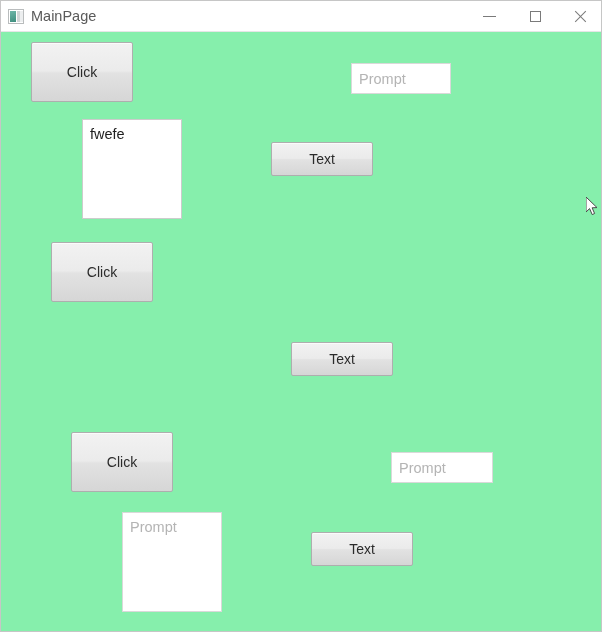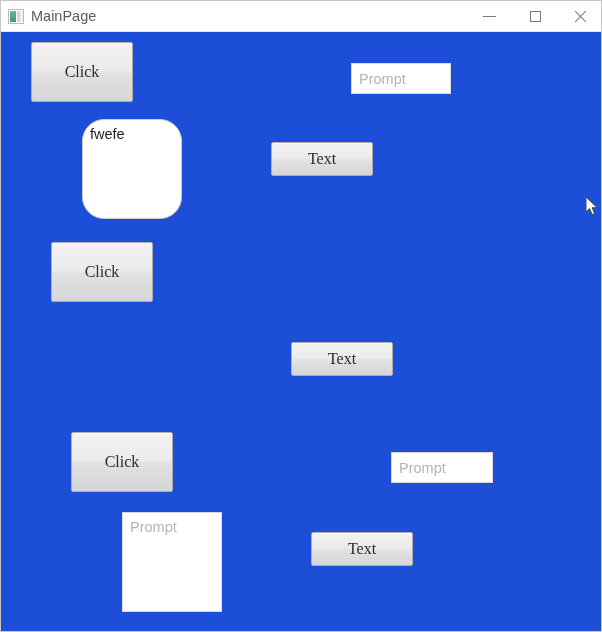--- a/index.html
+++ b/index.html
@@ -9,21 +9,21 @@
   }
   body {
     font-family: "Liberation Sans", sans-serif;
   }
 
   #window {
     position: relative;
     width: 602px;
     height: 632px;
     box-sizing: border-box;
-    background: #1d4ed8;
+    background: #86efac;
     border: 1px solid #c6c6c6;
     overflow: hidden;
   }
 
   
   #titlebar {
     position: absolute;
     left: 0; top: 0;
     width: 602px;
     height: 31px;
@@ -110,22 +110,22 @@
   .gl-x:after  { transform: rotate(-45deg); }
 
   
   .ctl { position: absolute; box-sizing: border-box; }
 
   .btn {
     background: linear-gradient(to bottom, #f2f2f2 0%, #ebebeb 48%, #e2e2e2 52%, #d6d6d6 100%);
     border: 1px solid #aeaeae;
     border-radius: 2px;
     color: #2b2b2b;
-    font-size: 16px;
-    font-family: Liberation Serif, serif;
+    font-size: 14px;
+    font-family: Liberation Sans, sans-serif;
     display: flex;
     align-items: center;
     justify-content: center;
     cursor: default;
     padding: 16px;
     box-shadow: inset 0 1px 0 #fbfbfb;
   }
 
   .tbox {
     background: #ffffff;
@@ -221,21 +221,21 @@
       <span class="gl-x"></span>
     </button>
   </div>
 
   <button class="ctl btn" style="left:30px; top:41px; width:102px; height:60px;">Click</button>
 
   <div class="ctl tbox single placeholder-on" style="left:350px; top:62px; width:100px; height:31px;">
     <span class="ph">Prompt</span>
   </div>
 
-  <div class="ctl tbox" style="left:81px; top:118px; width:100px; height:100px;border-radius:22px;">
+  <div class="ctl tbox" style="left:81px; top:118px; width:100px; height:100px;">
     <span class="txt">fwefe</span>
   </div>
 
   <button class="ctl btn" style="left:270px; top:141px; width:102px; height:32px;">Text</button>
 
   <button class="ctl btn" style="left:50px; top:241px; width:102px; height:60px;">Click</button>
 
 
 
   <button class="ctl btn" style="left:290px; top:341px; width:102px; height:32px;">Text</button>

